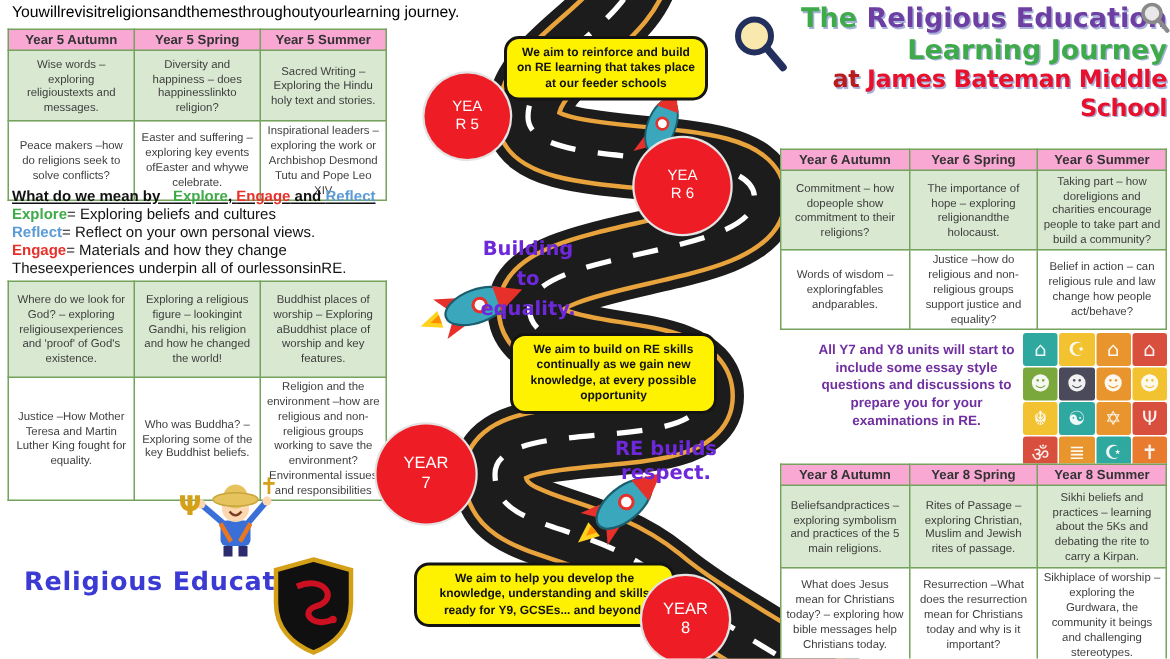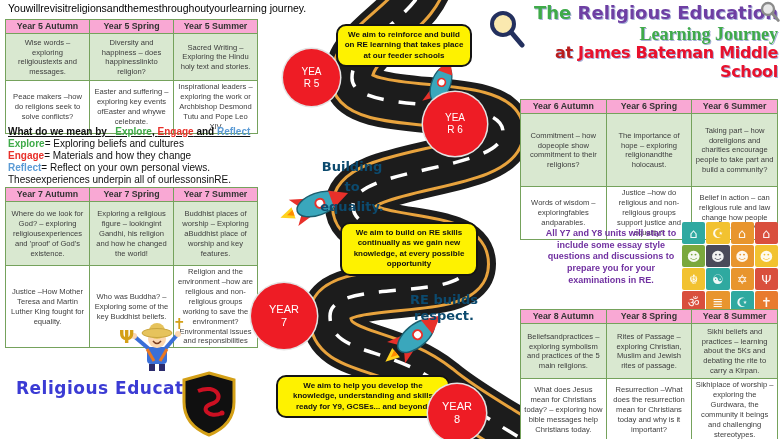--- a/index.html
+++ b/index.html
@@ -37,21 +37,21 @@
   .term-blue{color:#5b9bd5;font-weight:700;}
   .explain .dline{font-weight:500;}
 
   
   .title{
     position:absolute;left:498px;top:3px;width:280px;text-align:right;
     font-family:"DejaVu Sans",sans-serif;font-weight:700;line-height:1.15;
     text-shadow:1px 1px 0 rgba(60,80,170,0.45);
   }
   .title .l1{font-size:18px;}
-  .title .l2{font-size:18px;font-family:Liberation Serif, serif;}
+  .title .l2{font-size:18px;}
   .title .l3{font-size:16px;letter-spacing:-0.3px;}
   .t-green{color:#3faa49;}
   .t-purple{color:#6e3fa3;}
   .t-navy{color:#b91c1c;}
   .t-red{color:#e8112d;}
 
   
   .note{
     position:absolute;left:545px;top:228px;width:132px;text-align:center;
     font-size:9px;line-height:1.3;color:#7030a0;font-weight:600;
@@ -71,21 +71,21 @@
   .callout{
     position:absolute;background:#fef200;border:2px solid #141414;border-radius:10px;
     padding:4px 5px;font-size:8px;font-weight:600;line-height:1.3;text-align:center;color:#111;
   }
   #callout-feeder{left:336px;top:24px;width:122px;}
   #callout-skills{left:340px;top:206px;width:124px;margin-top:16px;}
   #callout-gcse{left:276px;top:375px;width:160px;}
 
   
   .red-note{
-    position:absolute;color:#0c4a6e;font-weight:700;text-align:center;
+    position:absolute;color:#6d28d9;font-weight:700;text-align:center;
     font-family:"DejaVu Sans",sans-serif;
   }
   #note-equality{left:312px;top:157px;width:80px;font-size:13px;line-height:1.55;}
   #note-respect{left:398px;top:292px;width:92px;font-size:13px;line-height:1.25;}
 
   
   .year-marker{
     position:absolute;border-radius:50%;background:#ee1c25;color:#fff;
     display:flex;flex-direction:column;align-items:center;justify-content:center;
     font-size:10px;line-height:1.2;font-weight:500;box-shadow:0 0 0 1.5px #e3e3e3;
@@ -136,32 +136,27 @@
         <td>Peace makers –how do religions seek to solve conflicts?</td>
         <td>Easter and suffering – exploring key events ofEaster and whywe celebrate.</td>
         <td>Inspirational leaders – exploring the work or Archbishop Desmond Tutu and Pope Leo XIV</td>
       </tr>
     </tbody>
       </table>
 
     <div class="explain">
       <div class="hline"><span>What do we mean by   </span><span class="term-green">Explore</span><span>, </span><span class="term-red">Engage</span><span> and </span><span class="term-blue">Reflect</span></div>
       <div class="dline"><span class="term-green">Explore</span><span>= Exploring beliefs and cultures</span></div>
+      <div class="dline"><span class="term-blue">Reflect</span><span>= Reflect on your own personal views.</span></div>
       <div class="dline"><span class="term-red">Engage</span><span>= Materials and how they change</span></div>
-      <div class="dline"><span class="term-blue">Reflect</span><span>= Reflect on your own personal views.</span></div>
       <div class="dline">Theseexperiences underpin all of ourlessonsinRE.</div>
     </div>
 
     <table class="sched" id="tbl-y7">
       <tbody>
-          <tr style="height:14px">
-        <th>Year 7 Autumn</th>
-        <th>Year 7 Spring</th>
-        <th>Year 7 Summer</th>
-      </tr>
       <tr class="green" style="height:64px">
         <td>Where do we look for God? – exploring religiousexperiences and 'proof' of God's existence.</td>
         <td>Exploring a religious figure – lookingint Gandhi, his religion and how he changed the world!</td>
         <td>Buddhist places of worship –  Exploring aBuddhist place of worship and key features.</td>
       </tr>
       <tr style="height:74px">
         <td>Justice –How Mother Teresa and Martin Luther King fought for equality.</td>
         <td>Who was Buddha? –Exploring some of the key Buddhist beliefs.</td>
         <td>Religion and the environment –how are religious and non-religious groups working to save the environment? Environmental issues and responsibilities</td>
       </tr>
@@ -174,21 +169,21 @@
       <div class="l3"><span class="t-navy">at </span><span class="t-red">James Bateman Middle School</span></div>
     </div>
 
     <table class="sched" id="tbl-y6">
       <tbody>
           <tr style="height:14px">
         <th>Year 6 Autumn</th>
         <th>Year 6 Spring</th>
         <th>Year 6 Summer</th>
       </tr>
-      <tr class="green" style="height:73px">
+      <tr class="green" style="height:53px">
         <td>Commitment – how dopeople show commitment to their religions?</td>
         <td>The importance of hope – exploring religionandthe holocaust.</td>
         <td>Taking part –  how doreligions and charities encourage people to take part and build a community?</td>
       </tr>
       <tr style="height:52px">
         <td>Words of wisdom – exploringfables andparables.</td>
         <td>Justice –how do religious and non-religious groups support justice and equality?</td>
         <td>Belief in action – can religious rule and law change how people act/behave?</td>
       </tr>
     </tbody>

